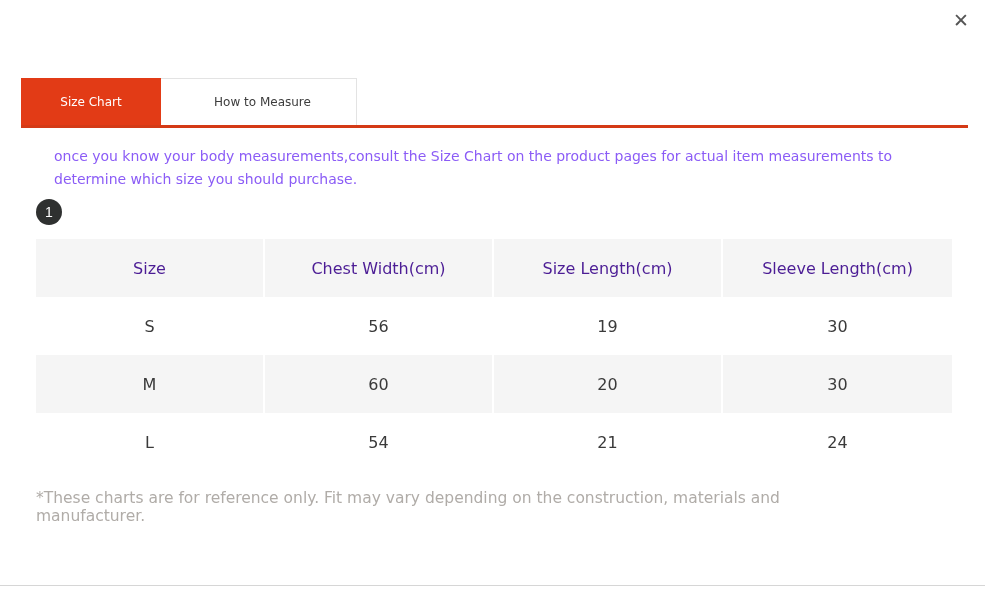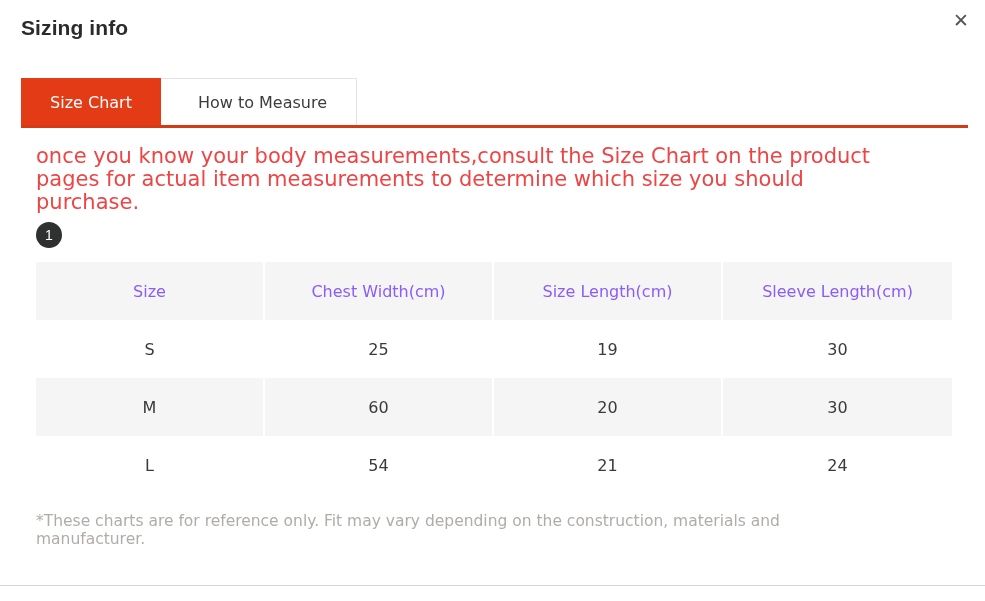--- a/index.html
+++ b/index.html
@@ -60,21 +60,21 @@
     left: 21px;
     top: 0;
     display: flex;
     align-items: stretch;
     height: 48px;
   }
   .tab {
     display: flex;
     align-items: center;
     justify-content: center;
-    font-size: 16px;
+    font-size: 12px;
     cursor: pointer;
     box-sizing: border-box;
     font-family: "DejaVu Sans", sans-serif;
     white-space: nowrap;
   }
   .tab.active {
     width: 140px;
     background: #e23b16;
     color: #ffffff;
     border: 1px solid #e23b16;
@@ -91,25 +91,25 @@
     position: absolute;
     left: 21px;
     top: 47px;
     width: 947px;
     height: 3px;
     background: #d43a16;
   }
 
   
   .intro {
-    margin: 13px 0 0 36px;
+    margin: 13px 0 0 54px;
     width: 850px;
-    font-size: 21px;
+    font-size: 14px;
     line-height: 23px;
-    color: #ef4444;
+    color: #8b5cf6;
   }
 
   
   .step-badge {
     margin: 8px 0 0 36px;
     width: 26px;
     height: 26px;
     border-radius: 50%;
     background: #2f3130;
     color: #ffffff;
@@ -138,21 +138,21 @@
     color: #3a3a3a;
     border-right: 2px solid #ffffff;
     box-sizing: border-box;
   }
   .size-table th:last-child,
   .size-table td:last-child {
     border-right: none;
   }
   .size-table thead th {
     background: #f5f5f5;
-    color: #8b5cf6;
+    color: #4c1d95;
   }
   .size-table tbody tr.odd td {
     background: #ffffff;
   }
   .size-table tbody tr.even td {
     background: #f5f5f5;
   }
 
   
   .footnote {
@@ -188,21 +188,20 @@
     font-family: "Liberation Sans", sans-serif;
     white-space: nowrap;
   }
   .ghost-a { left: 650px; }
   .ghost-b { left: 760px; color: #9a9a9a; }
 </style>
 </head>
 <body>
 
 <div class="modal-header">
-  <div class="modal-title">Sizing info</div>
   <button class="close-btn">✕</button>
 </div>
 
 <div class="tabs-wrap">
   <div class="tabs">
     <div class="tab active">
       <span>Size Chart</span>
     </div>
     <div class="tab inactive">
       <span>How to Measure</span>
@@ -220,21 +219,21 @@
     <tr>
       <th>Size</th>
       <th>Chest Width(cm)</th>
       <th>Size Length(cm)</th>
       <th>Sleeve Length(cm)</th>
     </tr>
   </thead>
   <tbody>
     <tr class="odd">
       <td>S</td>
-      <td>25</td>
+      <td>56</td>
       <td>19</td>
       <td>30</td>
     </tr>
     <tr class="even">
       <td>M</td>
       <td>60</td>
       <td>20</td>
       <td>30</td>
     </tr>
     <tr class="odd">

